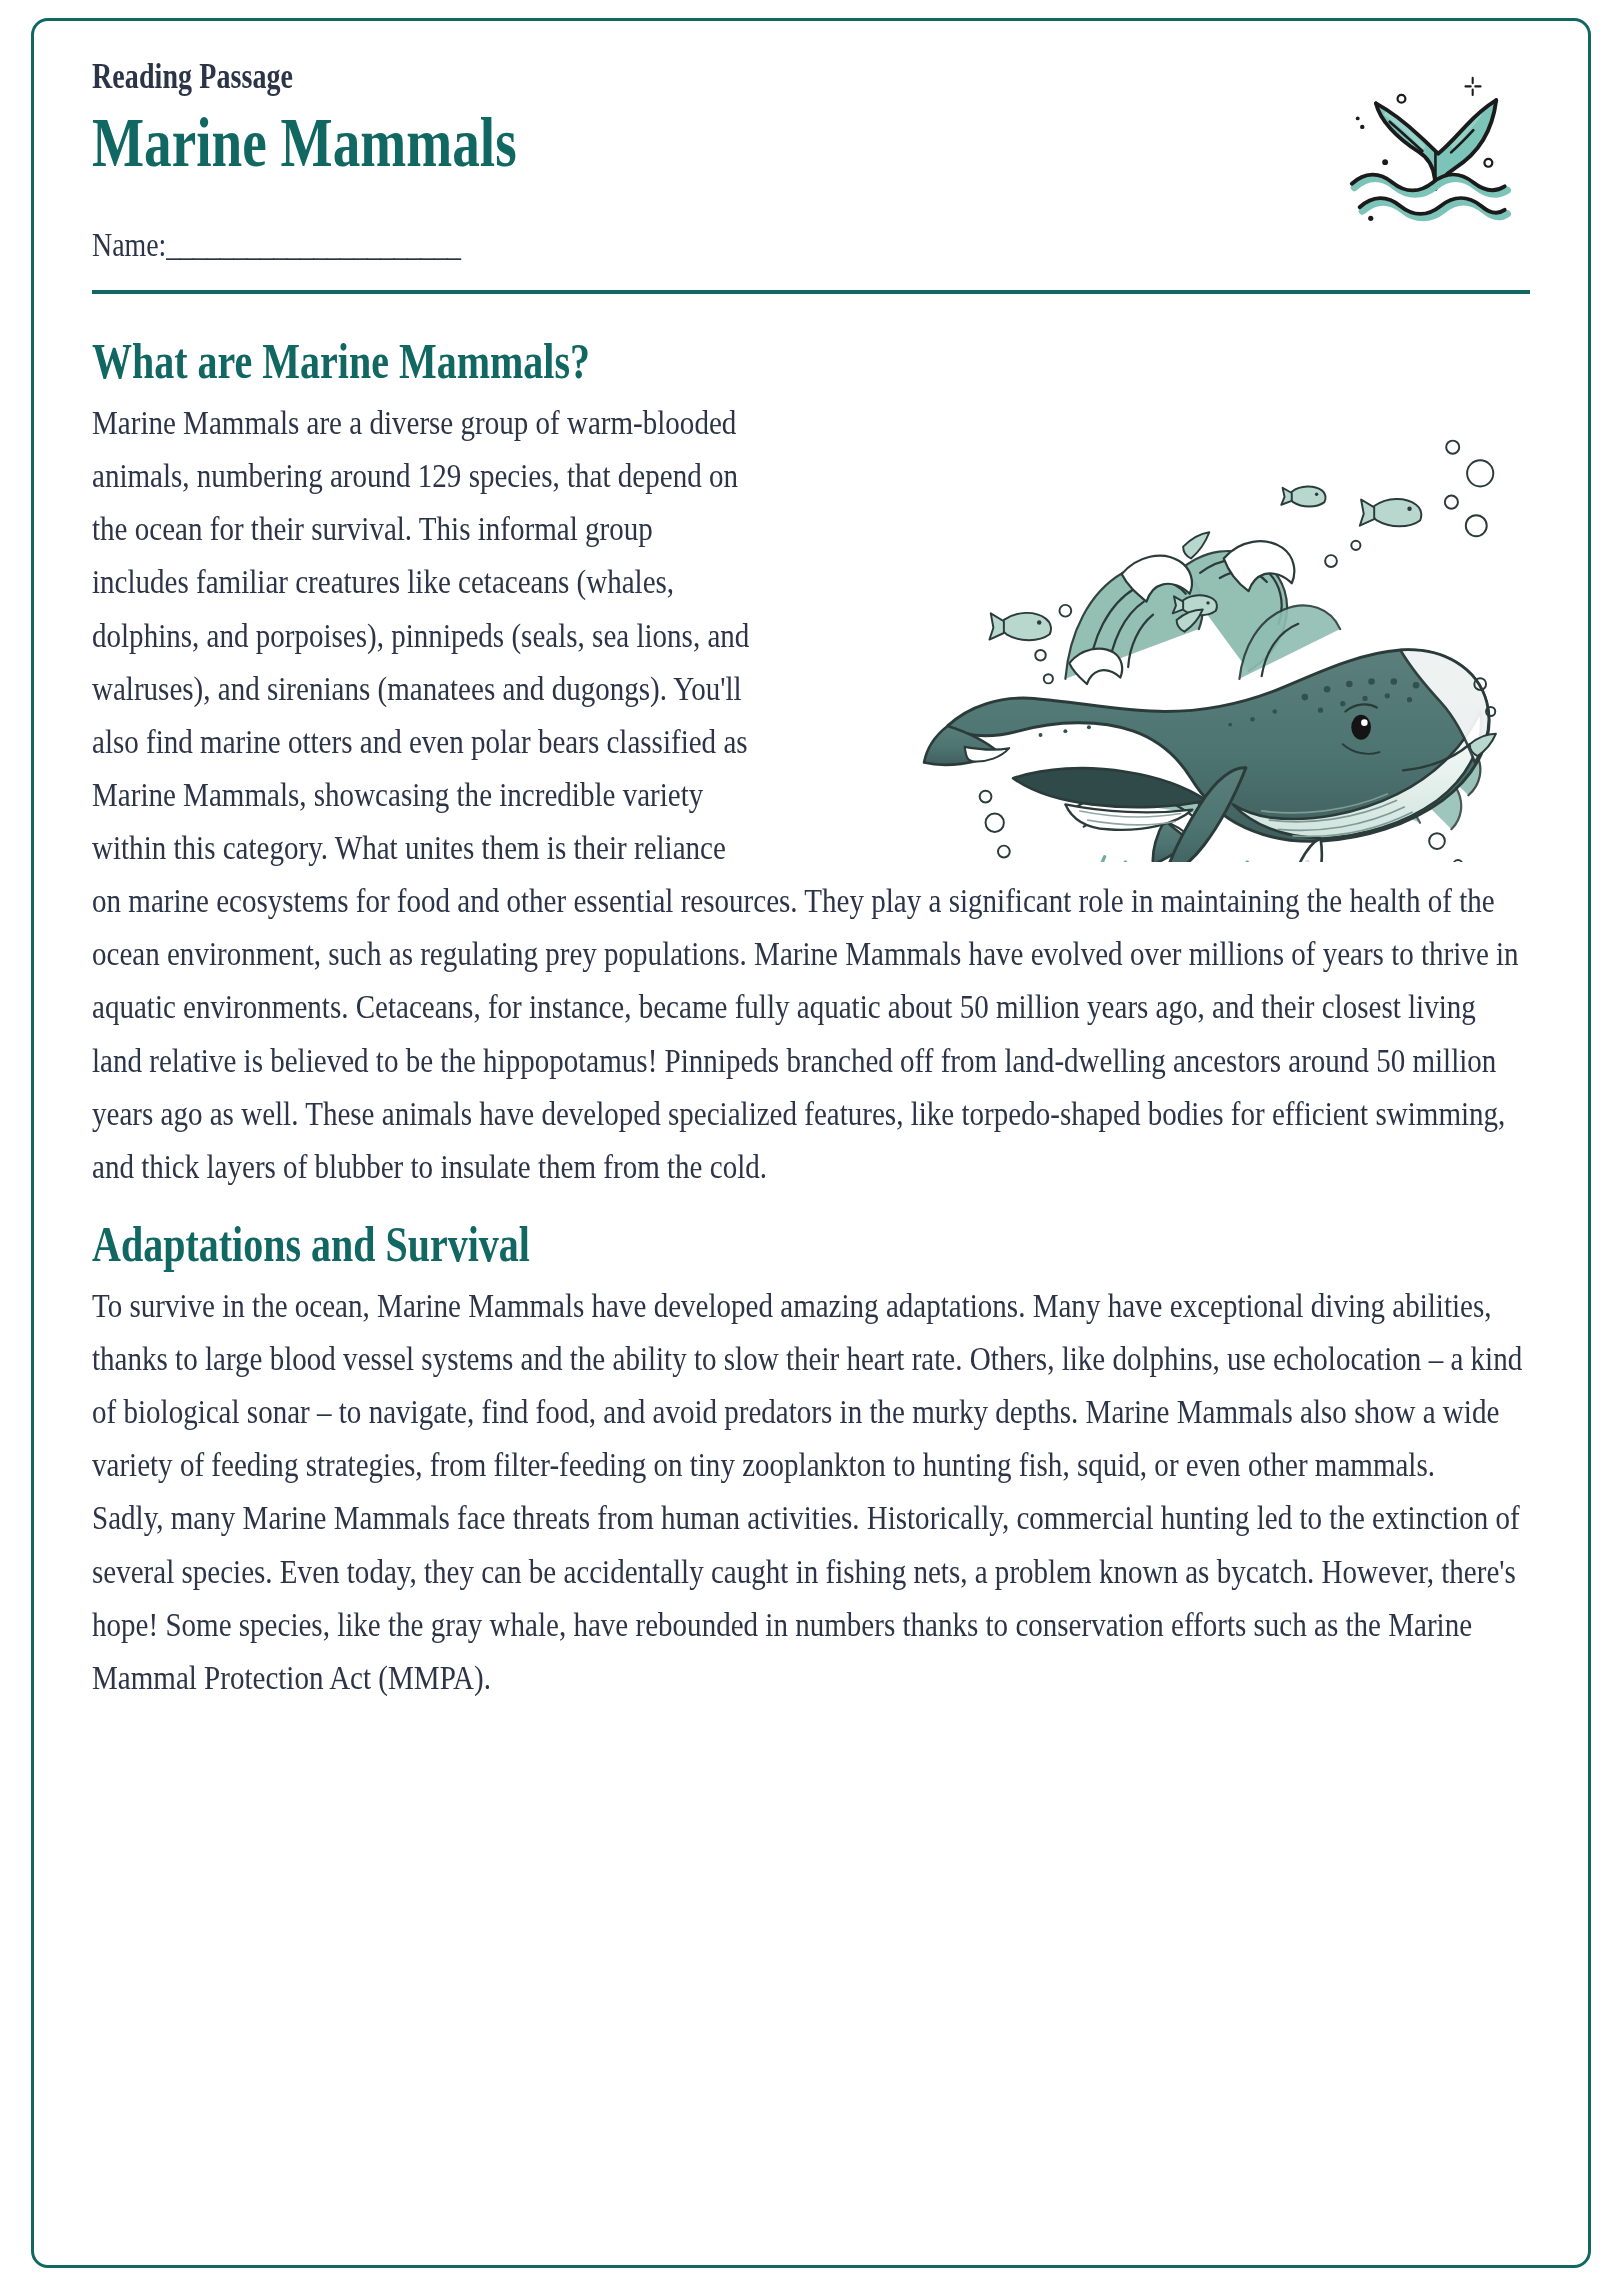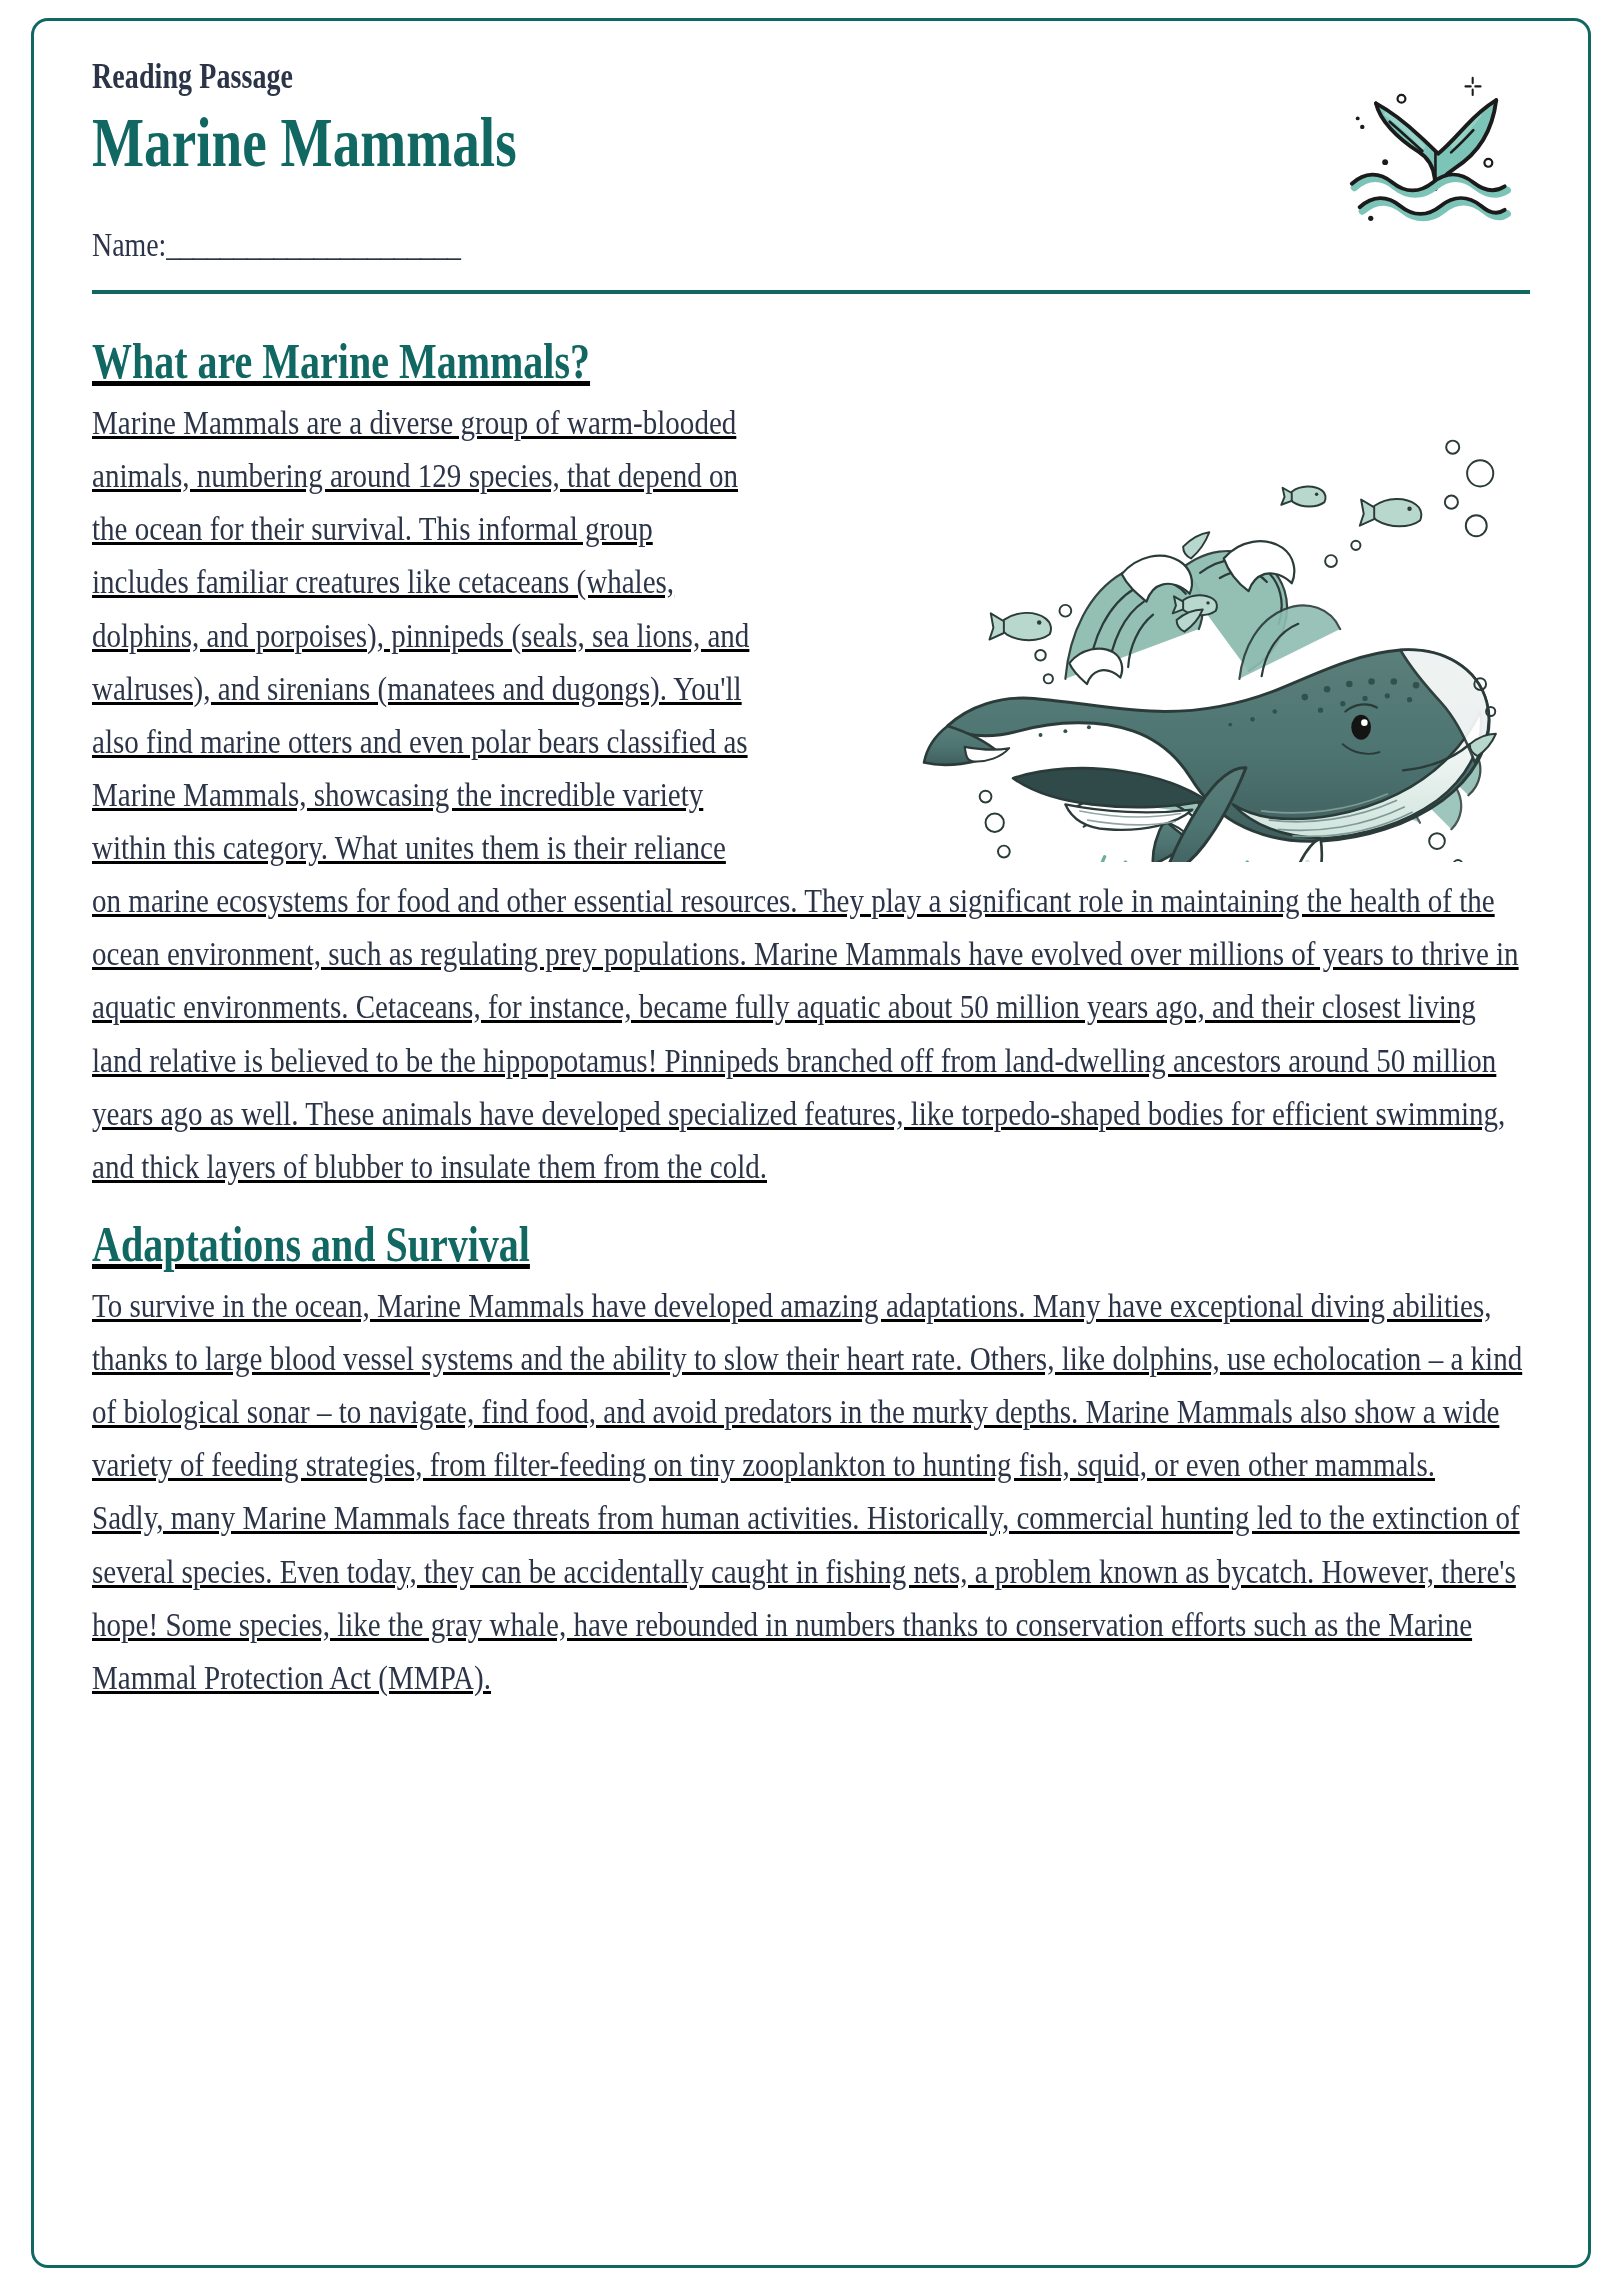--- a/index.html
+++ b/index.html
@@ -99,21 +99,20 @@
   .divider {
     margin: 26px 30px 0 30px;
     height: 4.6px;
     background: #116762;
   }
 
   
   .content {
     padding: 0 30px;
     margin-top: 39px;
-    text-decoration: underline;
   }
   h2.section-heading {
     font-family: "Liberation Serif", "DejaVu Serif", serif;
     font-weight: bold;
     font-size: 50px;
     color: #116762;
     margin: 0 0 6.5px 0;
     transform: scaleX(0.80);
     transform-origin: left center;
     line-height: 1.15;

